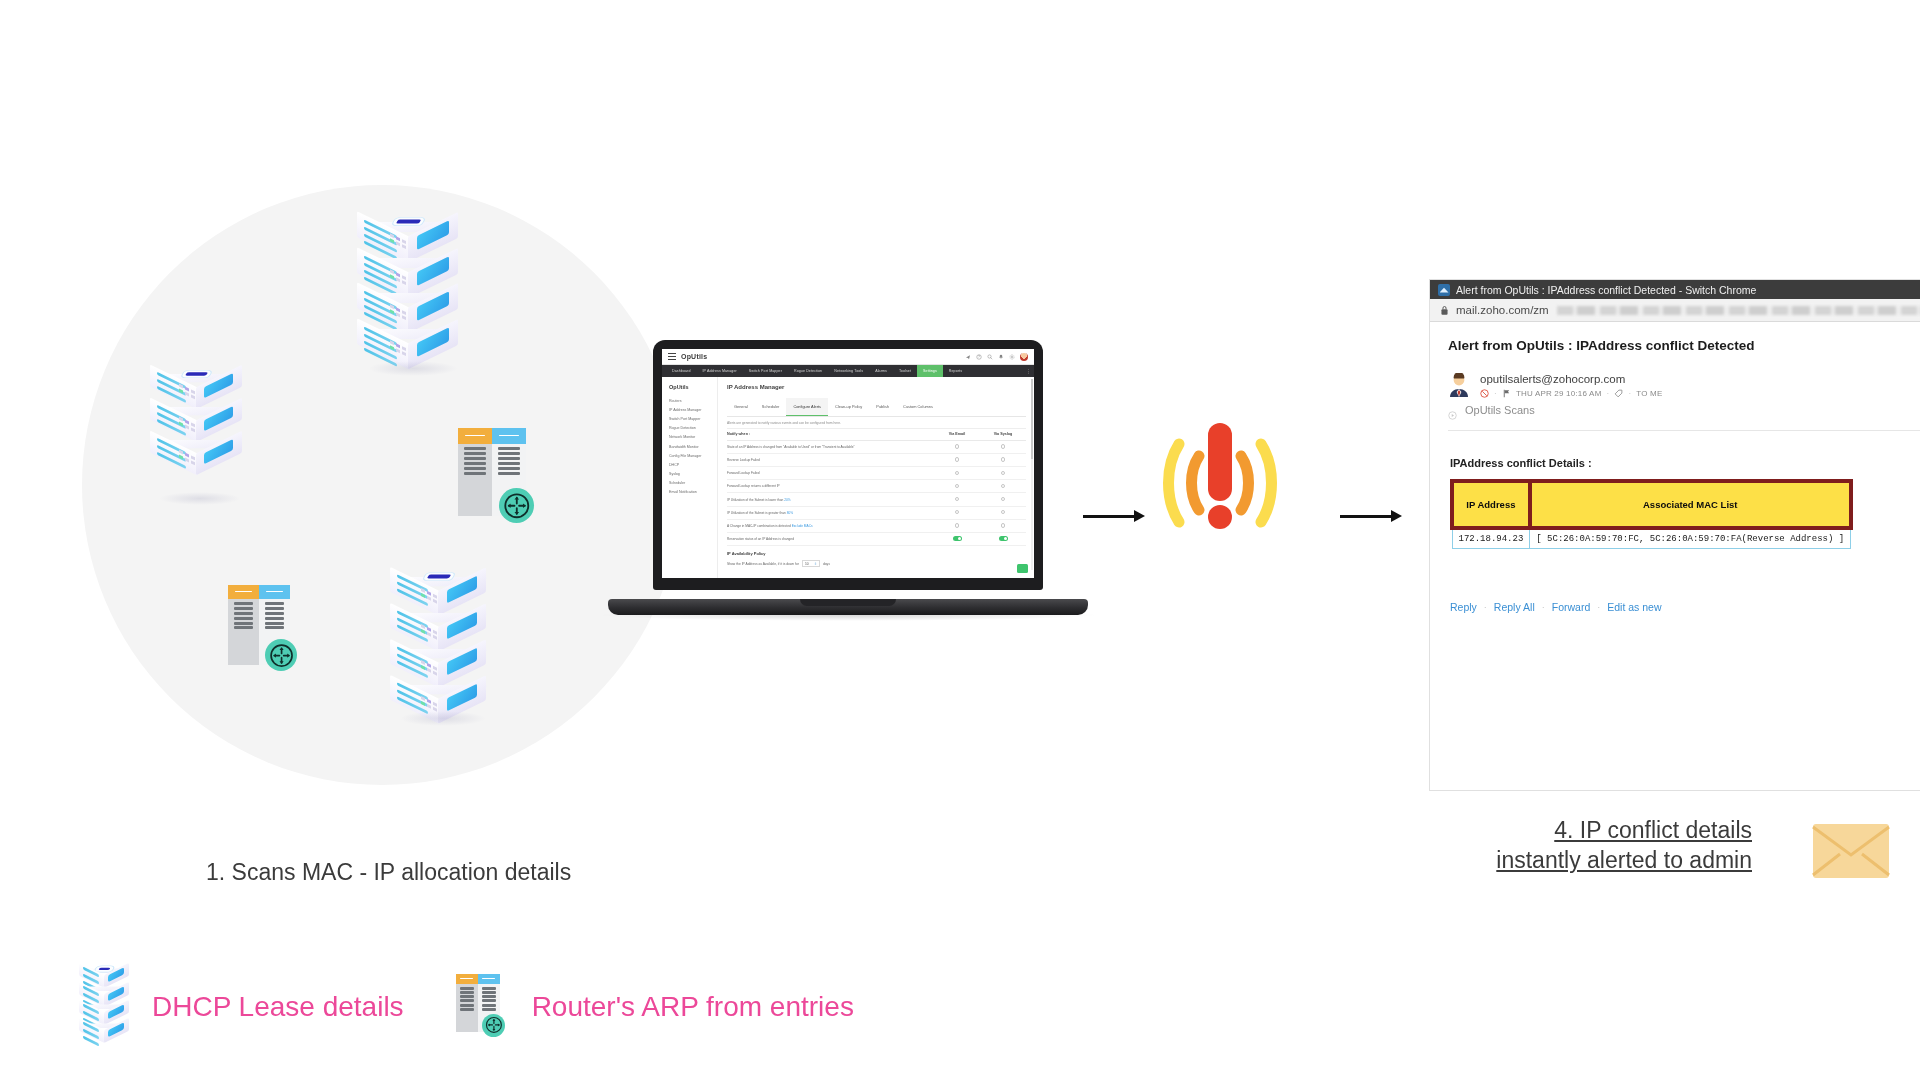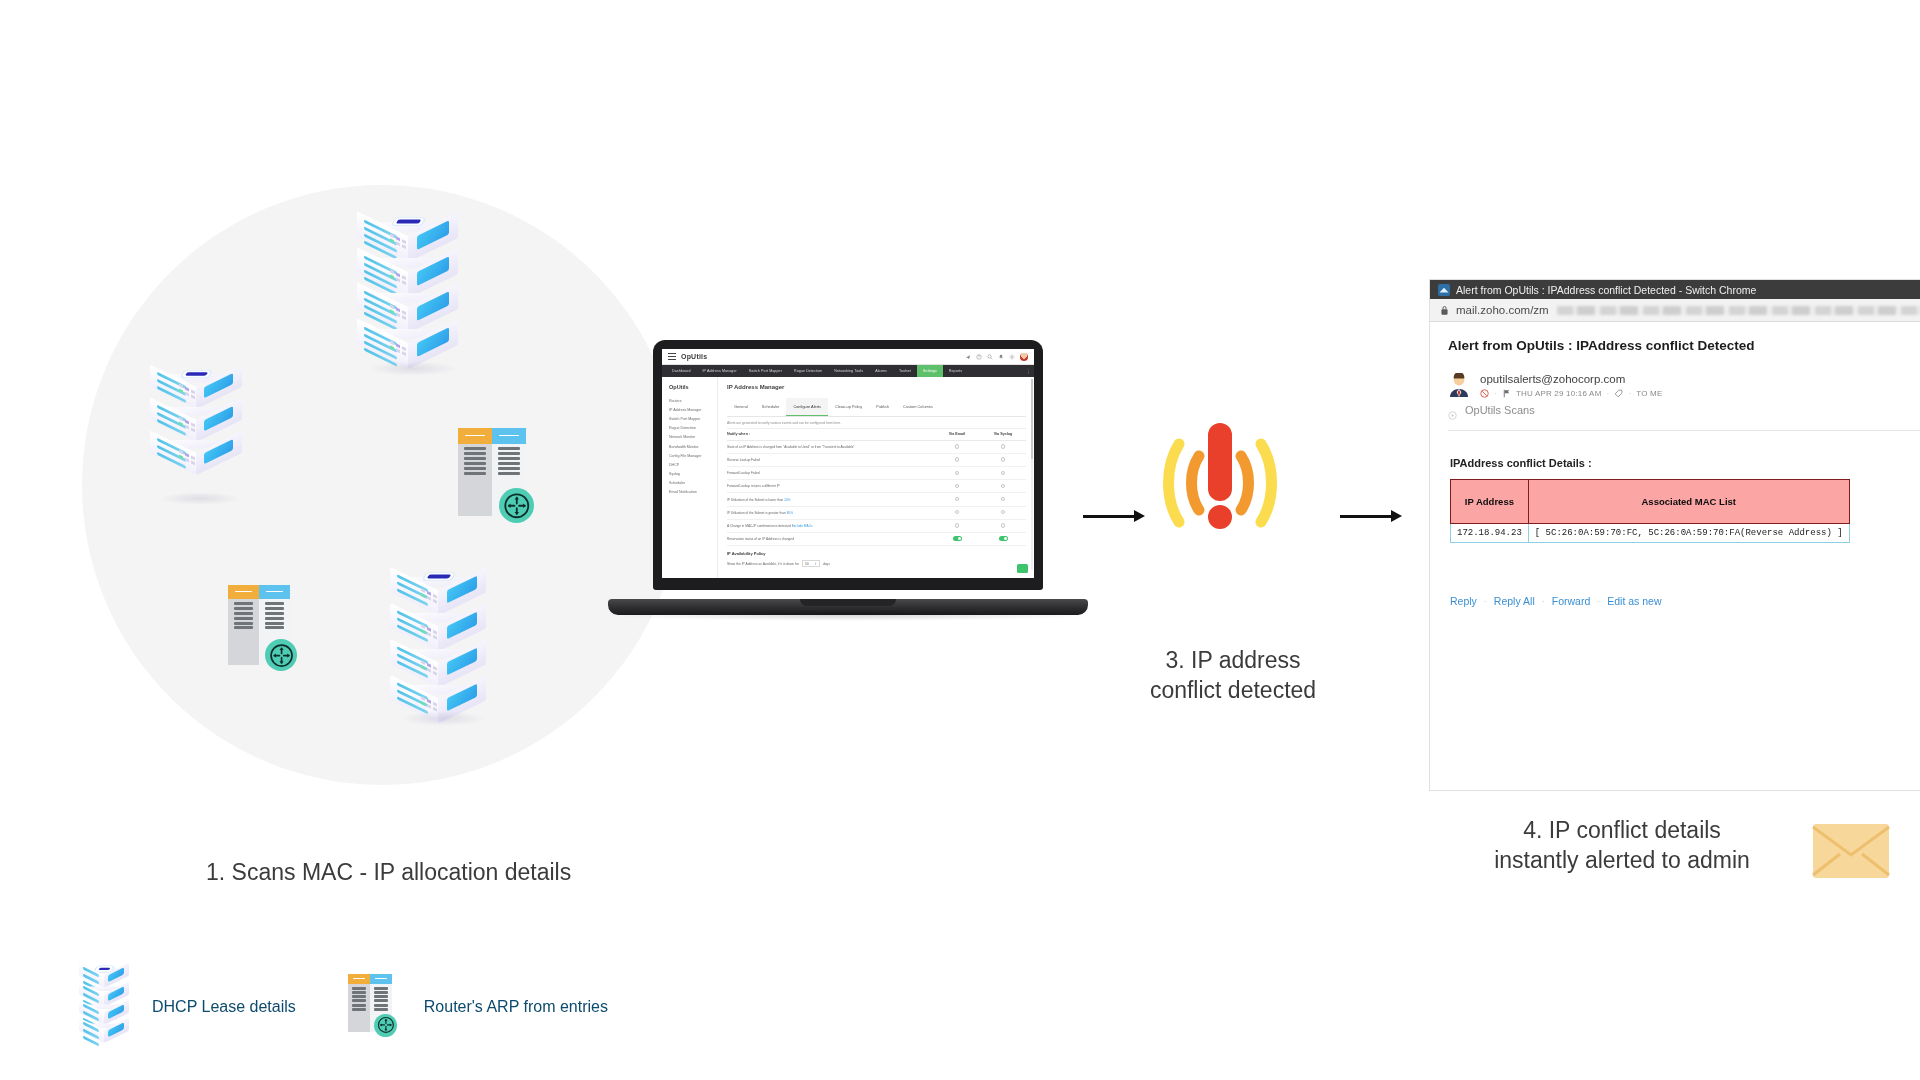--- a/index.html
+++ b/index.html
@@ -252,51 +252,51 @@
   .meta-line .dot { color:#c8c8c8; }
   .mi { width:9px; height:9px; display:block; }
   .mi svg { width:100%; height:100%; display:block; }
   .mail-sub2 { display:flex; align-items:center; gap:8px; margin-top:6px; }
   .mail-sub2 .exp { width:9px; height:9px; opacity:.55; }
   .mail-sub2 .txt { font-size:11px; color:#8c8c8c; }
   .mail-sep { height:1px; background:#e6e6e6; margin:14px 0 0 0; }
   .details-h { font-size:11px; font-weight:700; color:#222; margin:26px 0 10px 2px; }
   .ip-table { border-collapse:collapse; font-size:9.5px; margin-left:2px; }
   .ip-table th {
-    background:#fca5a5; color:#0d0d0d; font-weight:700;
-    border:1px solid #7f1d1d; padding:16px 8px; white-space:nowrap;
+    background:#fde047; color:#0d0d0d; font-weight:700;
+    border:4px solid #7f1d1d; padding:16px 8px; white-space:nowrap;
   }
   .ip-table td {
     border:1px solid #8ecfe8; padding:4px 6px; color:#1a1a1a;
     font-family:"Liberation Mono", monospace; font-size:9px; white-space:nowrap;
   }
   .mail-actions {
     display:flex; align-items:center; gap:7px; margin:52px 0 0 2px;
     font-size:10.5px; color:#3a8fd4;
   }
   .mail-actions .sep { color:#c4c4c4; font-size:9px; }
 
   
   .cap {
     position:absolute; font-size:23px; color:#3b3b3b; font-weight:400;
     line-height:1.32; white-space:pre-line;
   }
   .cap.c1 { left:206px; top:857px; }
   .cap.c2 { left:718px; top:640px; }
   .cap.c3 { left:1128px; top:645px; text-align:center; width:210px; }
-  .cap.c4 { left:1492px; top:815px; text-align:center; width:260px; }
+  .cap.c4 { left:1492px; top:815px; text-align:right; width:260px;text-decoration:underline; }
 
   
   .envelope { position:absolute; left:1812px; top:823px; width:78px; height:56px; }
   .envelope svg { width:100%; height:100%; display:block; }
 
   
   .legend { position:absolute; left:78px; top:965px; display:flex; align-items:center; gap:52px; }
   .leg-item { display:flex; align-items:center; gap:22px; }
-  .leg-label { font-size:16px; color:#0c4a6e;margin-top:8px; }
+  .leg-label { font-size:28px; color:#ec4899;margin-top:8px; }
 </style>
 </head>
 <body>
 
 <div id="stage">
 
   <div class="circle-bg"></div>
 
   <div class="srv" style="left:355px; top:215px; width:105px; height:155px;">
     <div class="unit" style="top:0%">
@@ -916,22 +916,20 @@
         <a href="#" style="color:inherit;text-decoration:none">Reply All</a>
         <span class="sep">·</span>
         <a href="#" style="color:inherit;text-decoration:none">Forward</a>
         <span class="sep">·</span>
         <a href="#" style="color:inherit;text-decoration:none">Edit as new</a>
       </div>
     </div>
   </div>
 
   <div class="cap c1">1. Scans MAC - IP allocation details</div>
-  <div class="cap c3">3. IP address
-conflict detected</div>
   <div class="cap c4">4. IP conflict details
 instantly alerted to admin</div>
 
   <div class="envelope">
     <svg viewBox="0 0 78 56">
       <rect x="1" y="1" width="76" height="54" rx="3" fill="#f7d79a"></rect>
       <path d="M1 4l38 28L77 4" fill="none" stroke="#edbf6e" stroke-width="3"></path>
       <path d="M1 52l27-21M77 52L50 31" fill="none" stroke="#edbf6e" stroke-width="3"></path>
     </svg>
   </div>

